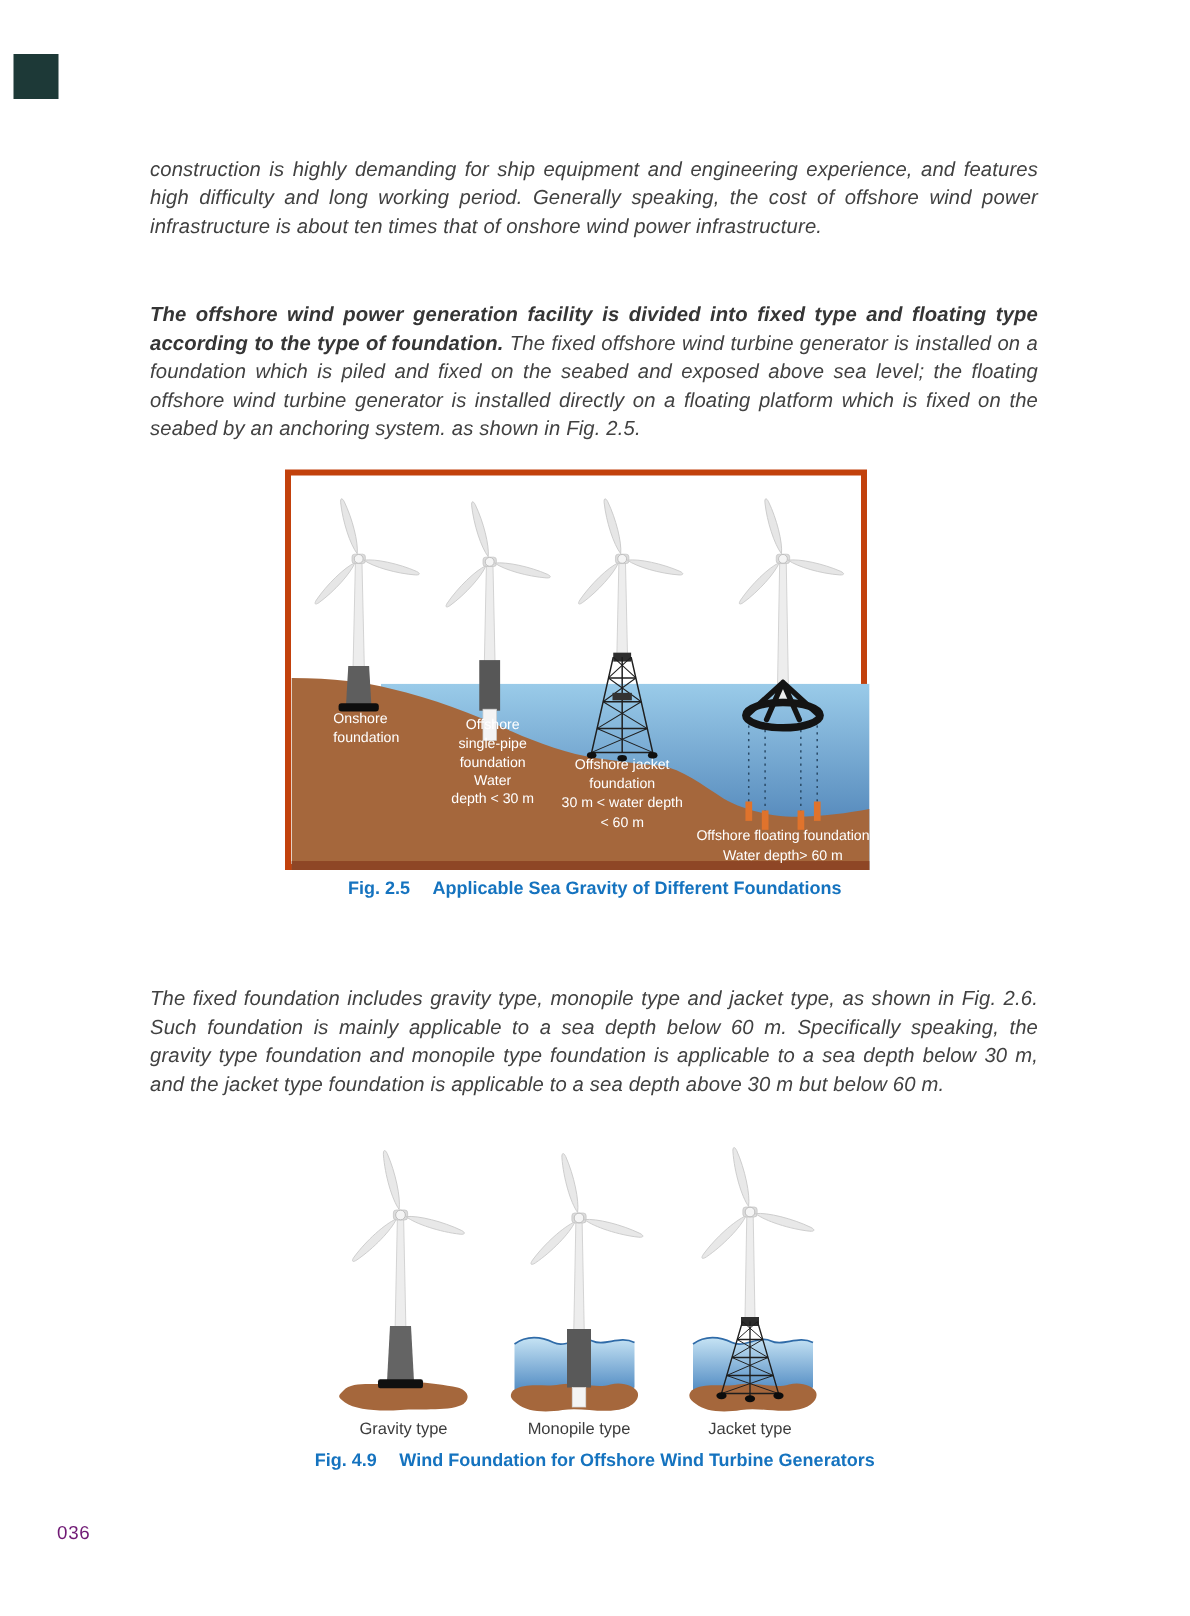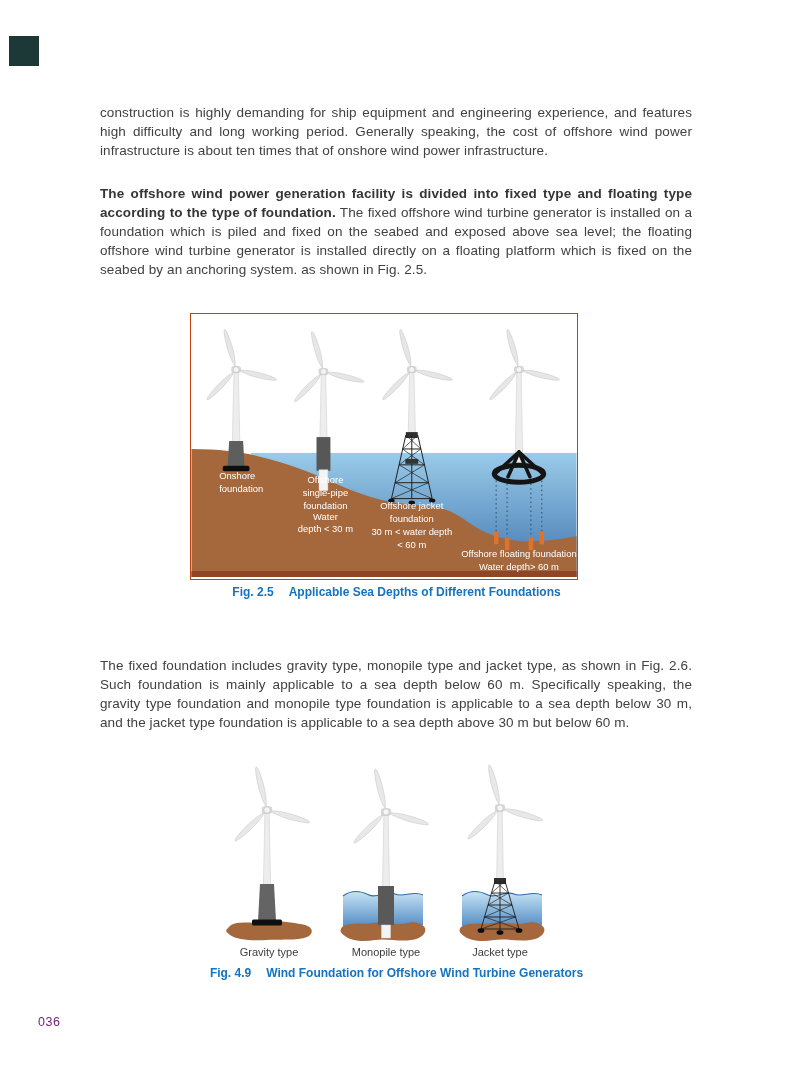--- a/index.html
+++ b/index.html
@@ -11,28 +11,28 @@
     overflow:hidden;
   }
   .corner-mark {
     position:absolute; left:9px; top:36px;
     width:30px; height:30px;
     background:#1d3937;
   }
   .body-par {
     position:absolute; left:100px; width:592px;
     font-size:13.5px; line-height:19px; letter-spacing:0.1px;
-    color:#414141; text-align:justify;
+    color:#414141; text-align:justify;font-style:italic;
   }
   .p1 { top:103px; }
-  .p2 { top:184px; }
+  .p2 { top:200px; }
   .p3 { top:656px; }
   .body-par strong { font-weight:bold; color:#353535; }
   .figure { position:absolute; background:#ffffff; }
-  .fig25 { left:190px; top:313px; width:388px; height:267px; border:1px solid #c2410c;text-align:center; }
+  .fig25 { left:190px; top:313px; width:388px; height:267px; border:4px solid #c2410c;text-align:center; }
   .fig26 { left:215px; top:755px; width:356px; height:207px;text-align:center; }
   .caption {
     position:absolute; left:0; width:793px;
     text-align:center; font-size:12px; font-weight:bold;
     color:#1573bf;
   }
   .c1 { top:585px; }
   .c2 { top:966px; }
   .cap-label { margin-right:15px; }
   .page-number {
@@ -136,21 +136,21 @@
     <text class="fig-label" x="222" y="223" text-anchor="middle">30 m &lt; water depth</text>
     <text class="fig-label" x="222" y="236" text-anchor="middle">&lt; 60 m</text>
 
     <text class="fig-label" x="330" y="245" text-anchor="middle">Offshore floating foundation</text>
     <text class="fig-label" x="330" y="258" text-anchor="middle">Water depth&gt; 60 m</text>
   </g>
 </svg>
 </div>
 
 <div class="caption c1">
-  <span class="cap-label">Fig. 2.5</span><span>Applicable Sea Depths of Different Foundations</span>
+  <span class="cap-label">Fig. 2.5</span><span>Applicable Sea Gravity of Different Foundations</span>
 </div>
 
 <p class="body-par p3">The fixed foundation includes gravity type, monopile type and jacket type, as shown in Fig. 2.6. Such foundation is mainly applicable to a sea depth below 60 m. Specifically speaking, the gravity type foundation and monopile type foundation is applicable to a sea depth below 30 m, and the jacket type foundation is applicable to a sea depth above 30 m but below 60 m.</p>
 
 <div class="figure fig26">
 <svg width="356" height="207" viewBox="0 0 356 207">
   <defs>
     <linearGradient id="seaG2" x1="0" y1="0" x2="0" y2="1">
       <stop offset="0" stop-color="#c6e3f4"></stop>
       <stop offset="1" stop-color="#4d88c1"></stop>

